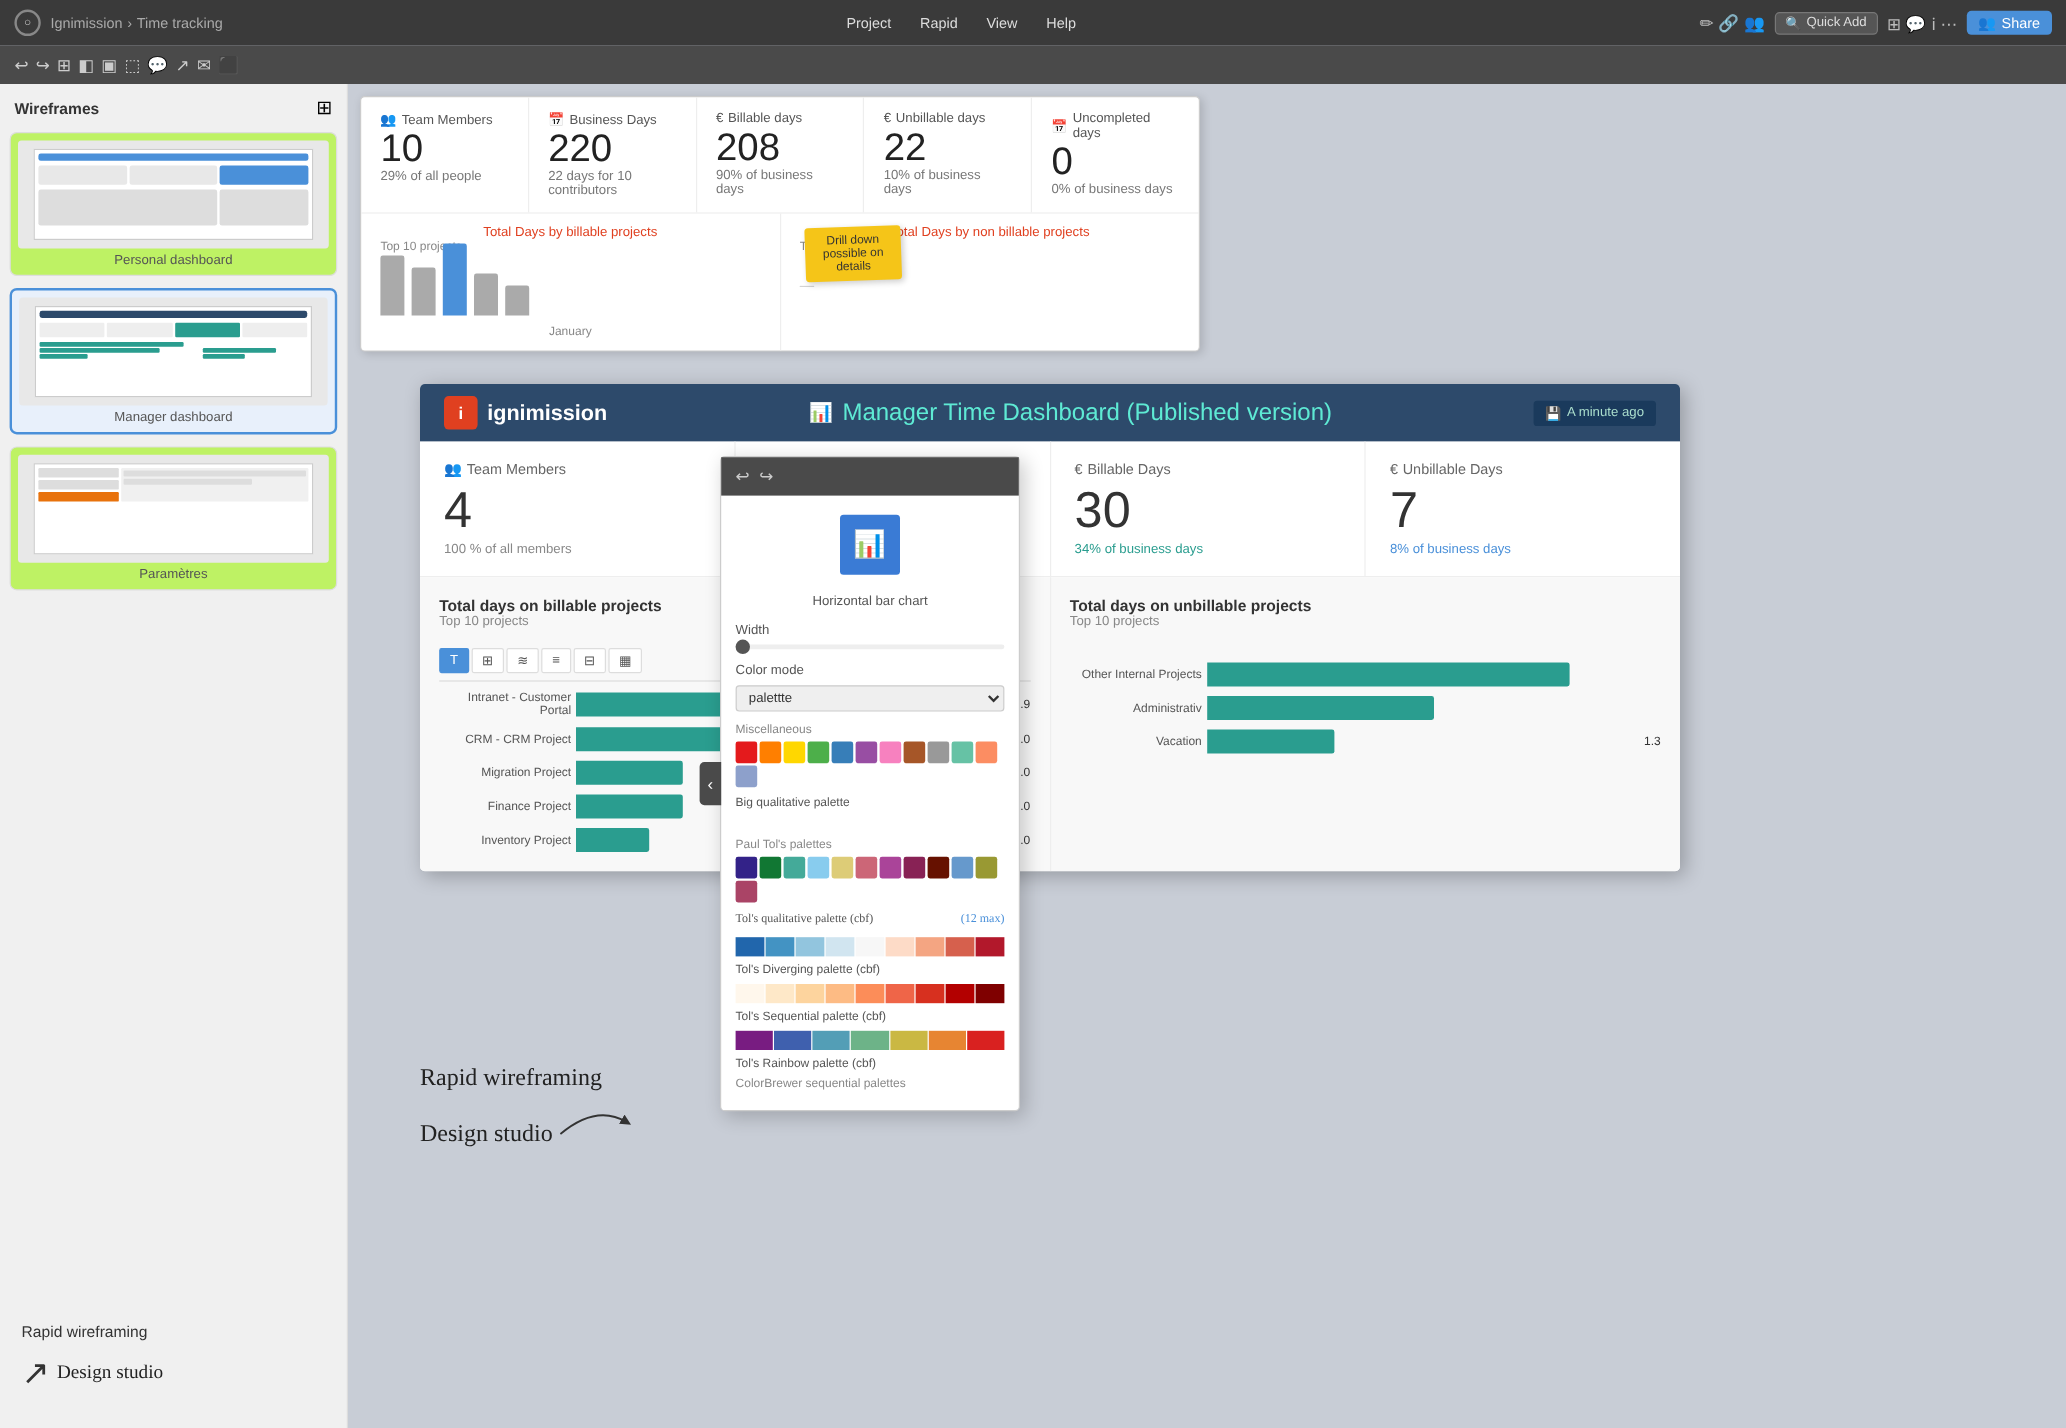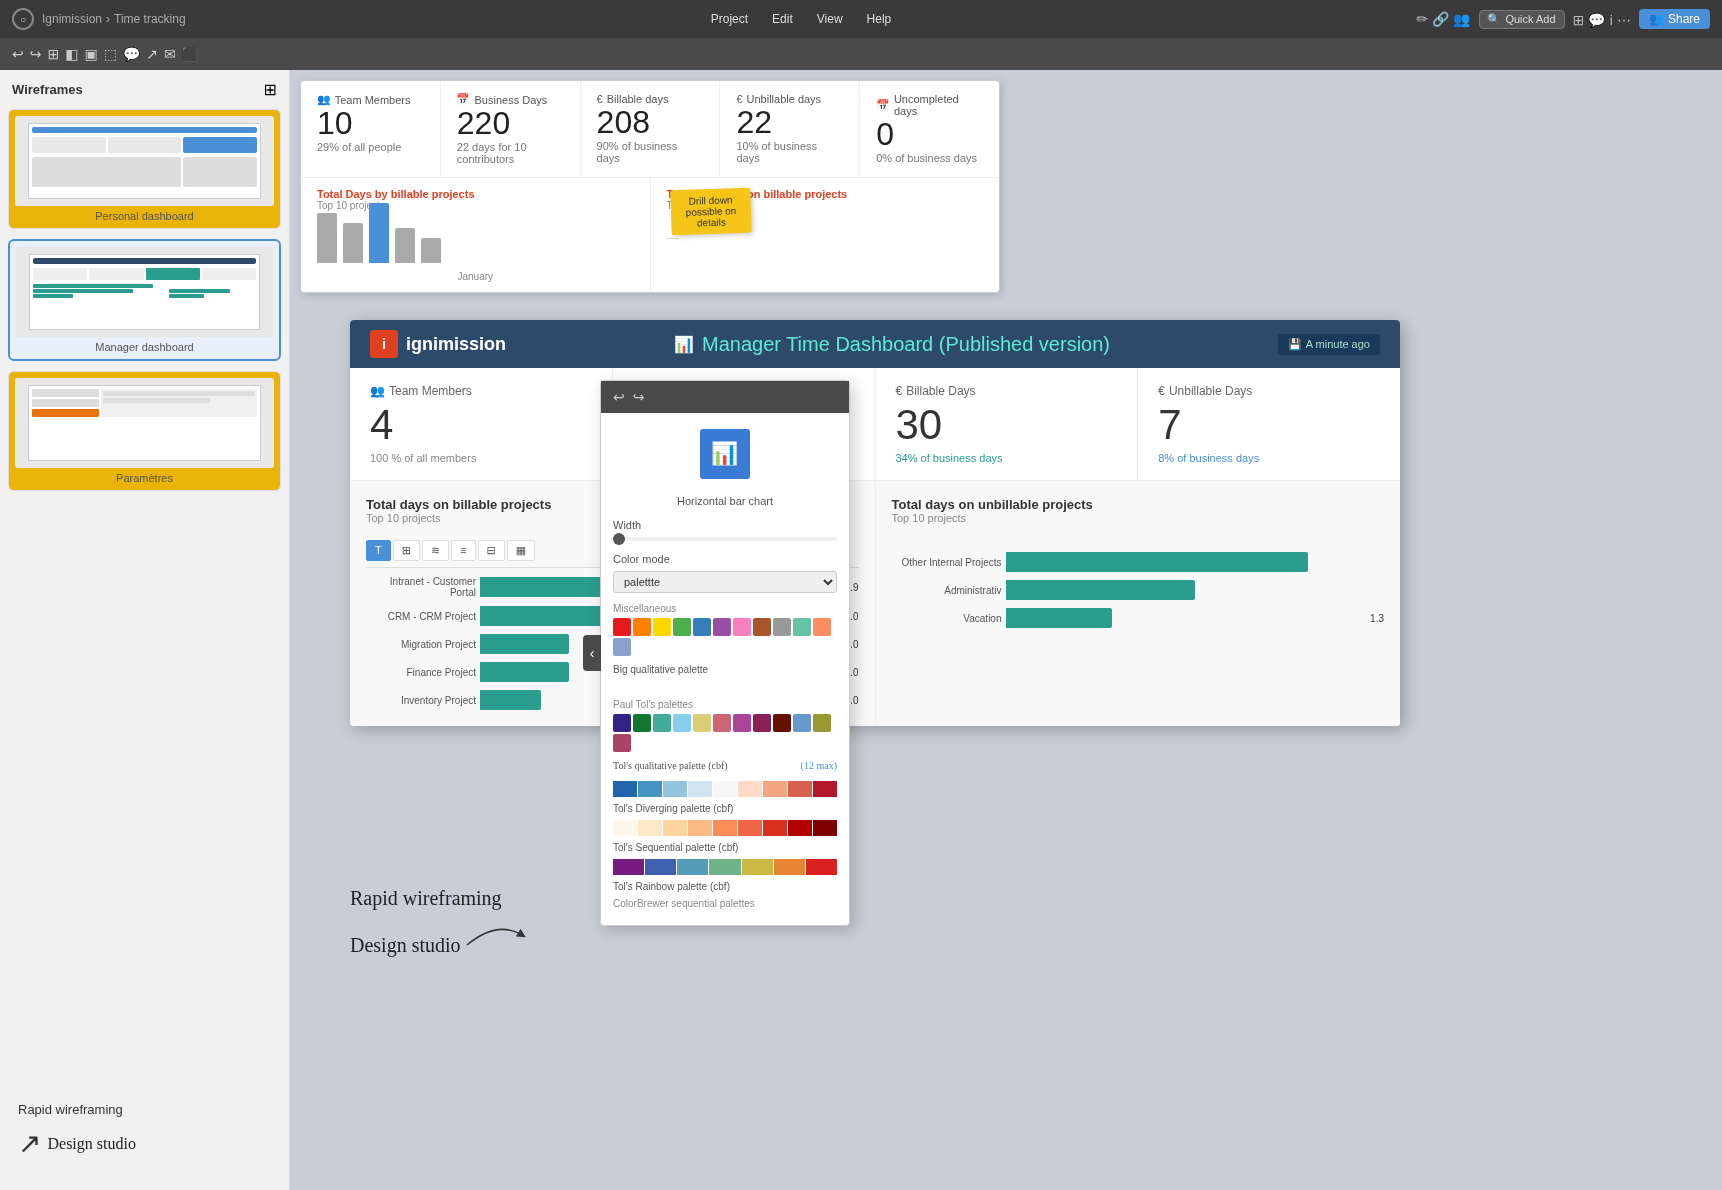--- a/index.html
+++ b/index.html
@@ -82,21 +82,21 @@
     }
     .sidebar-header {
       display: flex; align-items: center; justify-content: space-between;
       padding: 0 4px;
     }
     .sidebar-title { font-size: 13px; font-weight: 600; color: #333; }
     .wireframe-item {
       border-radius: 6px;
       padding: 6px;
       cursor: pointer;
-      background: #eab308;
+      background: #bef264;
       border: 1px solid #ddd;
     }
     .wireframe-item.active {
       border: 2px solid #4a90d9;
       background: #e8f0fb;
     }
     .wireframe-thumb {
       width: 100%; height: 90px;
       background: #e8e8e8;
       border-radius: 3px;
@@ -168,21 +168,21 @@
       box-shadow: 2px 2px 5px rgba(0,0,0,0.2);
       transform: rotate(-2deg);
     }
     .dw-section {
       display: flex; gap: 0;
     }
     .dw-section-col {
       flex: 1; padding: 10px 16px; border-right: 1px solid #eee;
     }
     .dw-section-col:last-child { border-right: none; }
-    .dw-section-title { color: #e04020; font-size: 11px; font-weight: 700; }
+    .dw-section-title { color: #e04020; font-size: 11px; font-weight: 400; text-align: center; }
     .dw-section-sub { color: #888; font-size: 10px; }
 
     
     .bar-chart-mini {
       display: flex; align-items: flex-end; gap: 6px; height: 60px; padding: 8px 0;
     }
     .bar-mini { width: 20px; background: #aaa; border-radius: 2px 2px 0 0; }
     .bar-mini.accent { background: #4a90d9; }
 
     
@@ -342,21 +342,21 @@
 
 <div class="menubar">
   <div class="menubar-logo">○</div>
   <div class="menubar-breadcrumb">
     <span>Ignimission</span>
     <span>›</span>
     <span>Time tracking</span>
   </div>
   <div class="menubar-center">
     <span>Project</span>
-    <span>Edit</span>
+    <span>Rapid</span>
     <span>View</span>
     <span>Help</span>
   </div>
   <div class="menubar-right">
     <div class="toolbar-icons">✏ 🔗 👥</div>
     <div class="quick-add-box">
       <span>🔍</span>
       <span>Quick Add</span>
     </div>
     <div class="toolbar-icons">⊞ 💬 ℹ ⋯</div>

